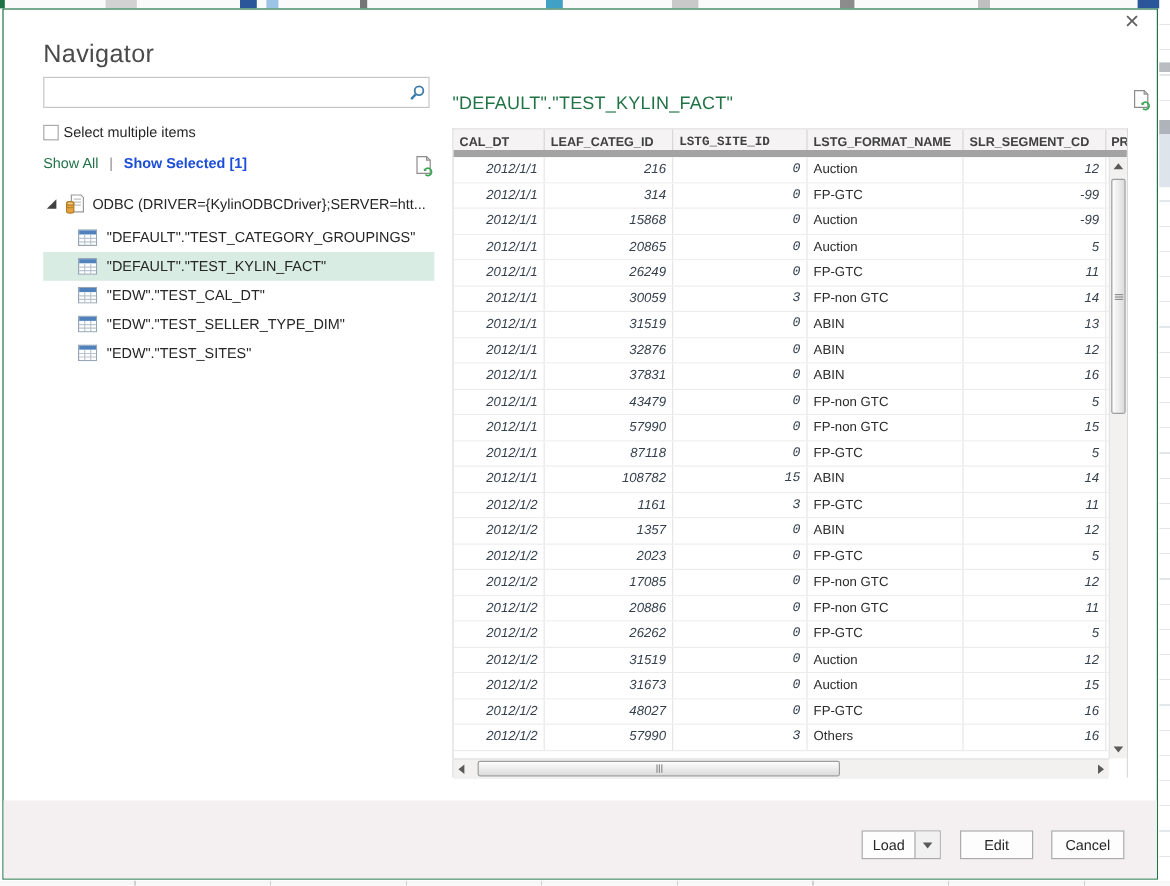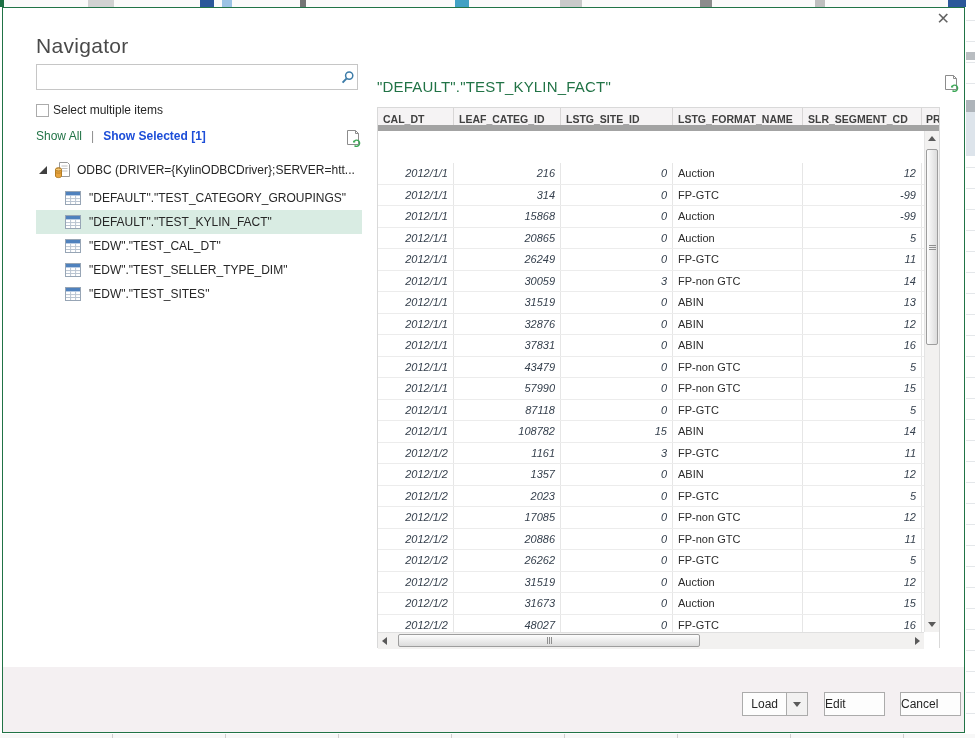--- a/index.html
+++ b/index.html
@@ -65,29 +65,29 @@
     letter-spacing:.2px;white-space:nowrap;}
   .prev-refresh{position:absolute;right:4px;top:66px;cursor:pointer;display:flex;}
 
   .ptable{position:absolute;left:374px;top:99px;width:563px;height:541px;
     border:1px solid #d9d9d9;border-bottom:none;background:#fff;}
   .thead{display:flex;height:23px;background:#f5f3f4;border-bottom:6px solid #a3a3a3;width:561px;}
   .thead .cell{font-size:10.5px;font-weight:bold;color:#404040;line-height:22px;
     padding-left:5px;overflow:hidden;white-space:nowrap;border-right:1px solid #d8d6d6;cursor:pointer;}
   .thead .c5{border-right:none;}
   .tbody-wrap{display:flex;height:501px;}
-  .tbody{width:546px;overflow:hidden;margin-top:32px;}
+  .tbody{width:546px;overflow:hidden;}
   .trow{display:flex;height:21.5px;border-bottom:1px solid #ececec;background:#fff;}
   .trow .cell{font-size:11px;line-height:20px;overflow:hidden;white-space:nowrap;
     border-right:1px solid #e6e6e6;}
   .trow .cell.num{font-style:italic;text-align:right;padding-right:5px;color:var(--numeric-text);}
   .trow .cell.txt{padding-left:5px;color:#2b2b2b;}
   .c0{width:76px;flex:none;}
   .c1{width:107px;flex:none;}
-  .c2{width:112px;flex:none;}
+  .c2{width:112px;flex:none;font-family:Liberation Mono, monospace;}
   .c3{width:130px;flex:none;}
   .c4{width:119px;flex:none;}
   .tbody .c5{width:2px;flex:none;border-right:none!important;}
   .thead .c5{width:17px;flex:none;padding-left:4px;}
 
   
   .vscroll{width:15px;height:501px;background:#f2f1f0;position:relative;border-left:1px solid #e4e4e4;cursor:pointer;}
   .vthumb{position:absolute;left:1px;top:18px;width:12px;height:196px;background:linear-gradient(to right,#fdfdfd,#dcdcdc);
     border:1px solid #9d9d9d;border-radius:2px;display:flex;align-items:center;justify-content:center;cursor:pointer;}
   .vthumb .grip{display:flex;flex-direction:column;gap:1px;}
@@ -102,22 +102,22 @@
   .hscroll{position:relative;width:546px;height:17px;background:#f2f1f0;border-top:1px solid #e0e0e0;cursor:pointer;}
   .harr{position:absolute;top:4px;} .harr.l{left:4px;} .harr.r{right:4px;}
   .hthumb{position:absolute;left:20px;top:1px;width:302px;height:13px;background:linear-gradient(to bottom,#fdfdfd,#dcdcdc);
     border:1px solid #9d9d9d;border-radius:2px;display:flex;align-items:center;justify-content:center;cursor:pointer;}
   .hthumb .grip{display:flex;gap:1px;}
   .hthumb .grip i{display:block;width:1px;height:7px;background:#8f8f8f;}
 
   
   .footer{position:absolute;left:0;bottom:0;width:961px;height:65px;background:#f4f0f2;}
   .btn{position:absolute;top:25px;height:24px;border:1px solid #ababab;background:#fdfdfd;
-    font-size:12px;color:#262626;display:flex;align-items:center;cursor:pointer;
-    font-family:inherit;margin-left:24px;}
+    font-size:12px;color:#262626;display:flex;align-items:center;justify-content:center;cursor:pointer;
+    font-family:inherit;}
   .split{left:715px;width:66px;padding:0;}
   .split .main{width:44px;text-align:center;}
   .split .darr{width:21px;height:100%;border-left:1px solid #ababab;display:flex;align-items:center;justify-content:center;background:#f2f1f1;}
   .btn-edit{left:797px;width:61px;}
   .btn-cancel{left:873px;width:61px;}
 </style>
 </head>
 <body>
 
 <div class="bg-top">

